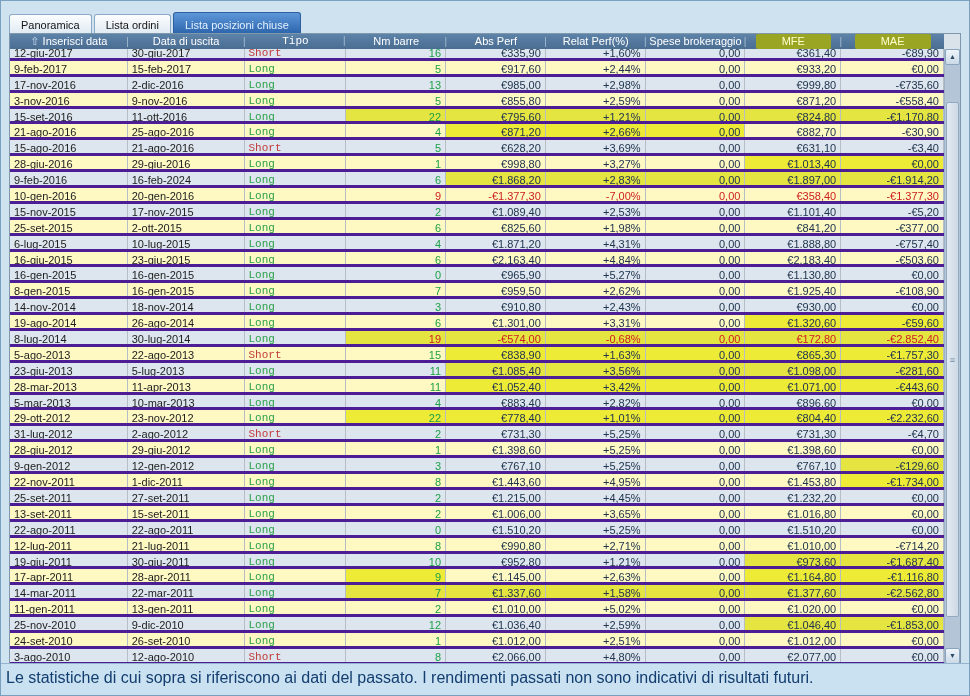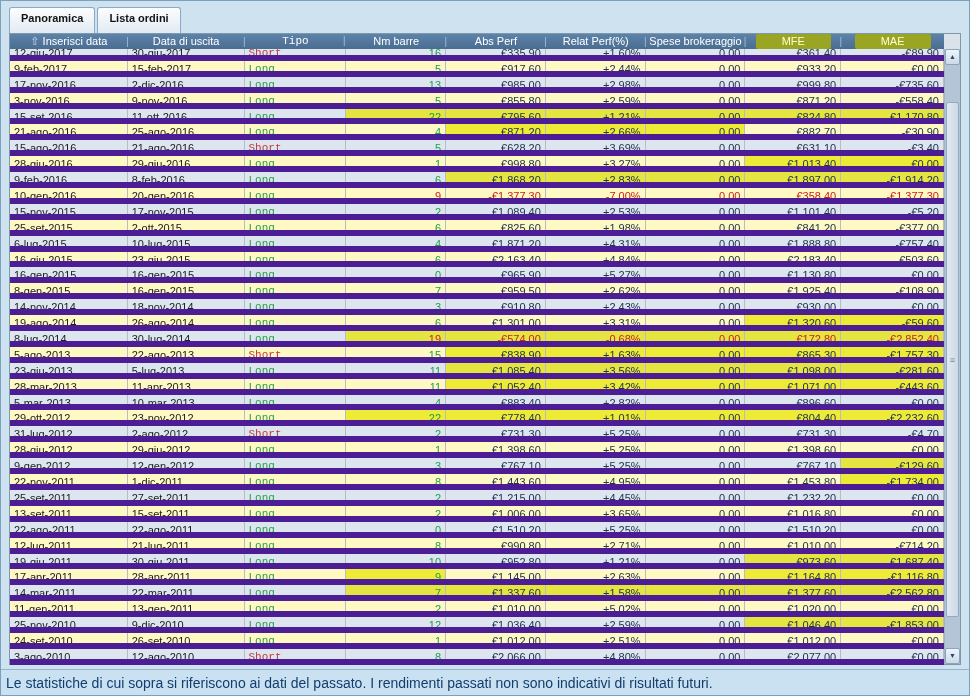--- a/index.html
+++ b/index.html
@@ -14,25 +14,24 @@
   }
   
   .tabbar{
     position:absolute;left:8px;top:6px;height:26px;
     display:flex;align-items:flex-end;gap:2px;
   }
   .tab{
     background:linear-gradient(#fcfdfe,#e1ebf3);
     border:1px solid #8ba9c6;border-bottom:none;
     border-radius:3px 3px 0 0;
-    padding:4px 11px 9px;
+    padding:4px 11px 2px;
     font-size:11px;color:#141414;
     white-space:nowrap;
     cursor:default;
-    font-weight:bold;
   }
   .tab.active{
     background:linear-gradient(#5d97d9,#2e66ad);
     color:#e3f1ff;
     border-color:#2d5f9e;
     padding-top:6px;
   }
   
   .frame{
     position:absolute;left:8px;top:32px;width:952px;height:632px;
@@ -64,21 +63,21 @@
   .c3{width:100px;} .c4{width:100px;} .c5{width:100px;}
   .c6{width:100px;} .c7{width:96px;}  .c8{width:103px;}
   
   .rows-clip{
     position:absolute;left:0;top:15px;width:934px;height:616px;
     overflow:hidden;background:#d7dee4;
   }
   .rows{margin-top:-4px;}
   .row{
     display:flex;height:15.9px;box-sizing:border-box;
-    border-bottom:6px solid #4c1d95;
+    border-bottom:3px solid #4c1d95;
   }
   .row.odd{background:#dde6ee;}
   .row.even{background:#fef9c3;}
   .cell{
     box-sizing:border-box;height:100%;
     border-right:1px solid #b6bdc4;
     font-size:11px;line-height:14px;
     padding:1px 4px 0 4px;
     white-space:nowrap;overflow:hidden;
     color:#20344e;
@@ -107,32 +106,33 @@
     position:absolute;left:1px;top:53px;width:13px;height:515px;
     background:linear-gradient(90deg,#e2eaf2,#cdd9e5);
     border:1px solid #92aac2;box-sizing:border-box;border-radius:2px;
   }
   .sgrip{
     position:absolute;left:0;right:0;top:50%;margin-top:-6px;
     text-align:center;font-size:9px;color:#6e88a0;line-height:12px;
   }
   
   .footer{
-    position:absolute;left:0;bottom:0;width:100%;height:26px;
+    position:absolute;left:0;bottom:0;width:100%;height:32px;
     background:#cae1f2;border-top:1px solid #93b3cf;box-sizing:border-box;
-    font-size:14px;color:#123d6e;
+    font-size:16px;color:#123d6e;
     padding:5px 0 0 5px;
   }
 </style>
 </head>
 <body>
 
 <div class="tabbar">
   <div class="tab">Panoramica</div>
   <div class="tab">Lista ordini</div>
+  <div class="tab active">Lista posizioni chiuse</div>
 </div>
 
 <div class="frame">
 
   <div class="thead">
     <div class="th c0"><span class="sort-ico">⇧</span><span>Inserisci data</span></div>
     <div class="th c1"><span>Data di uscita</span></div>
     <div class="th c2"><span>Tipo</span></div>
     <div class="th c3"><span>Nm barre</span></div>
     <div class="th c4"><span>Abs Perf</span></div>
@@ -227,21 +227,21 @@
           <div class="cell c2 long">Long</div>
           <div class="cell c3 num nmcol">1</div>
           <div class="cell c4 num">€998,80</div>
           <div class="cell c5 num">+3,27%</div>
           <div class="cell c6 num">0,00</div>
           <div class="cell c7 num hl">€1.013,40</div>
           <div class="cell c8 num hl">€0,00</div>
         </div>
         <div class="row odd">
           <div class="cell c0 date">9-feb-2016</div>
-          <div class="cell c1 date">8-feb-2016</div>
+          <div class="cell c1 date">16-feb-2024</div>
           <div class="cell c2 long">Long</div>
           <div class="cell c3 num nmcol">6</div>
           <div class="cell c4 num hl">€1.868,20</div>
           <div class="cell c5 num hl">+2,83%</div>
           <div class="cell c6 num hl">0,00</div>
           <div class="cell c7 num hl">€1.897,00</div>
           <div class="cell c8 num hl">-€1.914,20</div>
         </div>
         <div class="row even">
           <div class="cell c0 date">10-gen-2016</div>

